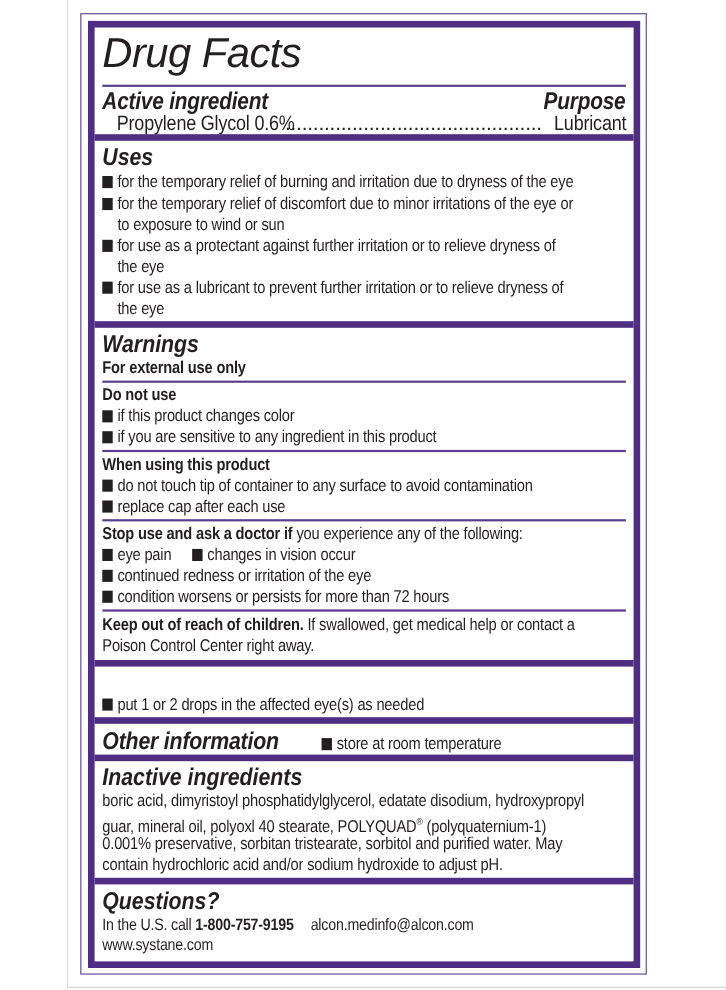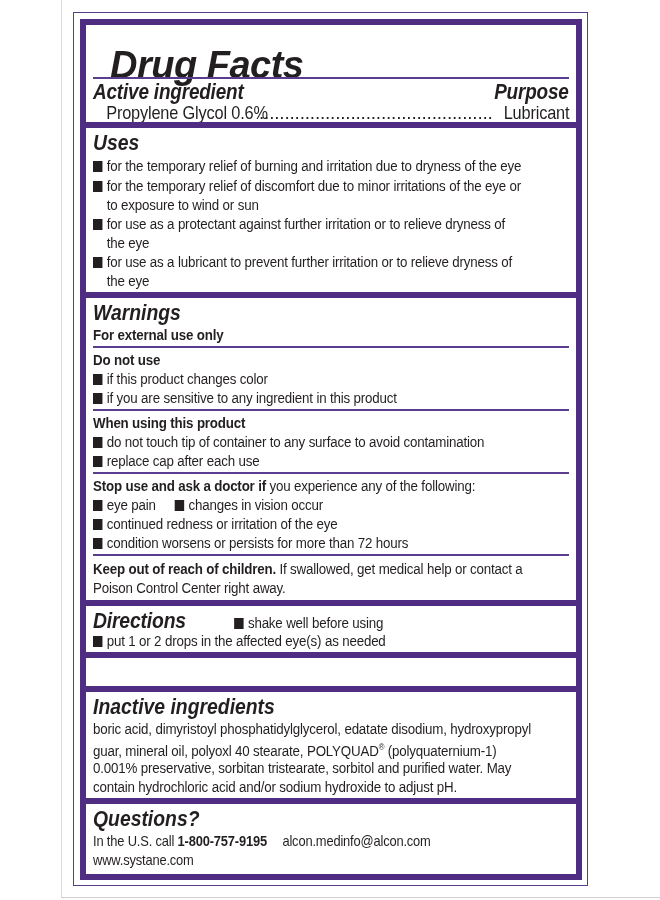--- a/index.html
+++ b/index.html
@@ -10,22 +10,22 @@
   .outer-thin { position:absolute; left:73px; top:12px; width:515px; height:874px;
                 border:1.5px solid #5a3c8c; box-sizing:border-box; }
   .frame { position:absolute; left:80px; top:19px; width:502px; height:861px;
            border:6px solid #4f2d83; box-sizing:border-box; background:#fff; }
   .inner { position:absolute; left:0; top:0; right:0; bottom:0; }
   .bar { position:absolute; left:0; right:0; height:6px; background:#4f2d83; }
   .rule { position:absolute; left:7px; right:7px; height:2px; background:#5b3d8f; }
   .txt { position:absolute; left:7px; right:7px; white-space:nowrap; font-size:15.5px; line-height:19px;
          letter-spacing:-0.2px; transform-origin:left top; }
   .cond { transform:scaleX(0.86); }
-  .h-big { position:absolute; left:24px; font-style:italic; font-weight:bold; font-size:38px; line-height:40px;
-           letter-spacing:-0.5px;margin-top:16px; }
+  .h-big { position:absolute; left:7px; font-style:italic; font-weight:normal; font-size:38px; line-height:40px;
+           letter-spacing:-0.5px; }
   .h-sec { position:absolute; left:7px; font-style:italic; font-weight:bold; font-size:22px; line-height:24px;
            transform:scaleX(0.88); transform-origin:left top; white-space:nowrap; }
   .h-sub { font-weight:bold; }
   .bul { display:inline-block; width:11px; height:11px; background:#231f20; margin-right:5px; vertical-align:-1px; }
   .indent { padding-left:16px; }
   .row { display:flex; justify-content:space-between; }
   .dots { flex:1; overflow:hidden; white-space:nowrap; }
   b { font-weight:bold; }
   sup { font-size:9px; }
 </style>
@@ -84,27 +84,27 @@
   <div class="txt cond" style="top:451px;"><b>Stop use and ask a doctor if</b><span> you experience any of the following:</span></div>
   <div class="txt cond" style="top:470px;"><span class="bul"></span><span>eye pain</span><span style="display:inline-block;width:22px;"></span><span class="bul"></span><span>changes in vision occur</span></div>
   <div class="txt cond" style="top:489px;"><span class="bul"></span><span>continued redness or irritation of the eye</span></div>
   <div class="txt cond" style="top:508px;"><span class="bul"></span><span>condition worsens or persists for more than 72 hours</span></div>
   <div class="rule" style="top:529px;"></div>
 
   <div class="txt cond" style="top:534px;"><b>Keep out of reach of children.</b><span> If swallowed, get medical help or contact a</span></div>
   <div class="txt cond" style="top:553px;">Poison Control Center right away.</div>
   <div class="bar" style="top:575px;"></div>
 
-  <div class="txt" style="top:584px; height:24px;">
-    <span class="h-sec" style="position:absolute;left:0;top:0;">Directions</span>
-    <span class="cond" style="position:absolute;left:129px;top:4px;display:inline-block;"><span class="bul"></span><span>shake well before using</span></span>
-  </div>
   <div class="txt cond" style="top:606px;"><span class="bul"></span><span>put 1 or 2 drops in the affected eye(s) as needed</span></div>
   <div class="bar" style="top:627px;"></div>
 
+  <div class="txt" style="top:637px; height:24px;">
+    <span class="h-sec" style="position:absolute;left:0;top:0;">Other information</span>
+    <span class="cond" style="position:absolute;left:186px;top:5px;display:inline-block;"><span class="bul"></span><span>store at room temperature</span></span>
+  </div>
   <div class="bar" style="top:661px;"></div>
 
   <div class="h-sec" style="top:670px;">Inactive ingredients</div>
   <div class="txt cond" style="top:694px;">boric acid, dimyristoyl phosphatidylglycerol, edatate disodium, hydroxypropyl</div>
   <div class="txt cond" style="top:713px;"><span>guar, mineral oil, polyoxl 40 stearate, POLYQUAD</span><sup>®</sup><span> (polyquaternium-1)</span></div>
   <div class="txt cond" style="top:733px;">0.001% preservative, sorbitan tristearate, sorbitol and purified water. May</div>
   <div class="txt cond" style="top:752px;">contain hydrochloric acid and/or sodium hydroxide to adjust pH.</div>
   <div class="bar" style="top:773px;"></div>
 
   <div class="h-sec" style="top:782px;">Questions?</div>

